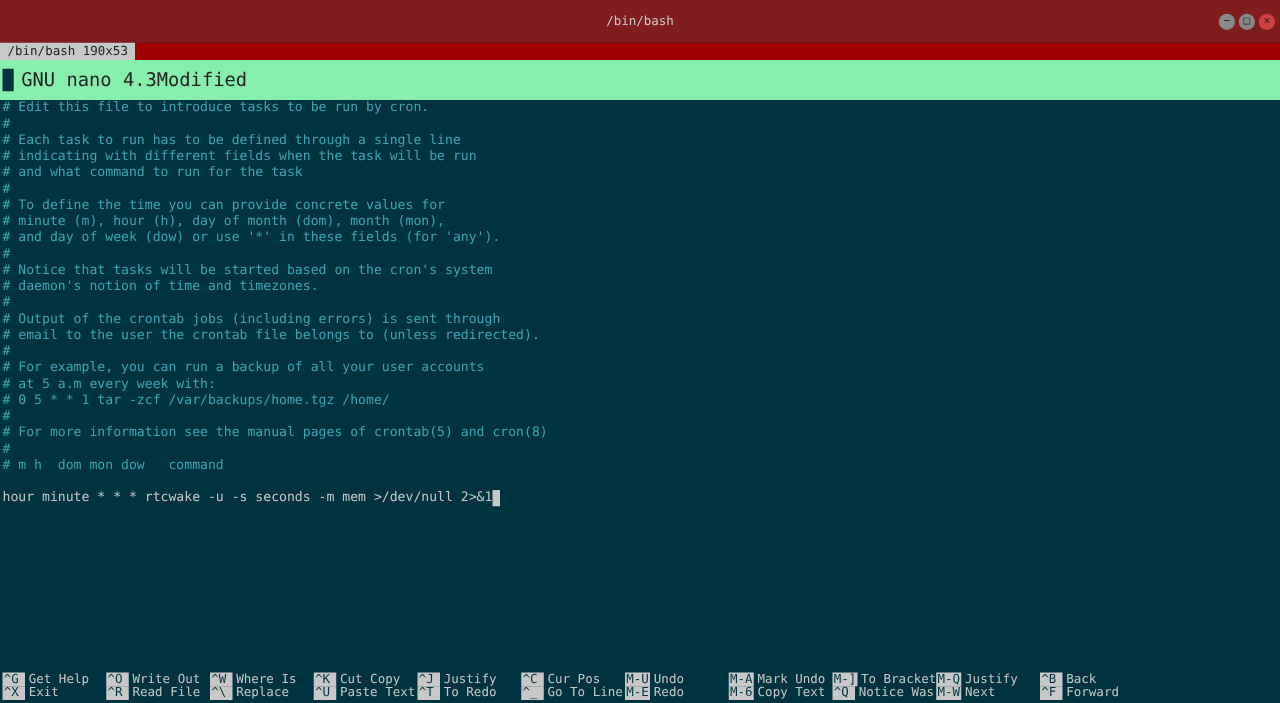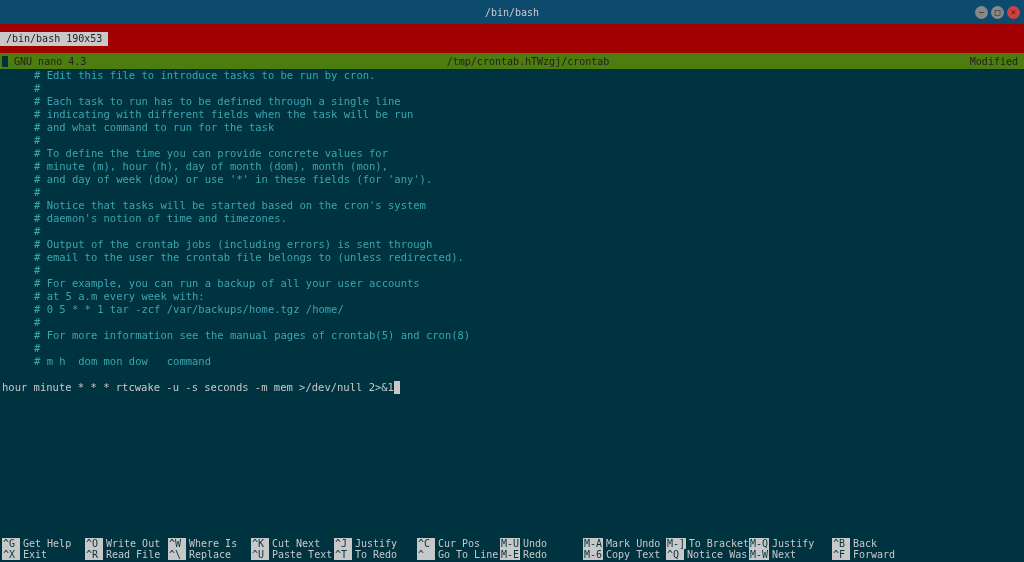--- a/index.html
+++ b/index.html
@@ -10,22 +10,22 @@
     body {
       width: 1024px;
       height: 562px;
       background: #003340;
       font-family: 'DejaVu Sans Mono', 'Courier New', monospace;
       font-size: 10.5px;
       overflow: hidden;
       position: relative;
     }
     .titlebar {
-      background: #0c4a6e;
-      height: 24px;
+      background: #7f1d1d;
+      height: 34px;
       display: flex;
       align-items: center;
       justify-content: center;
       color: #ccc;
       font-size: 10px;
       position: relative;
     }
     .titlebar-buttons {
       position: absolute;
       right: 4px;
@@ -41,62 +41,61 @@
       align-items: center;
       justify-content: center;
       font-size: 9px;
       color: #222;
     }
     .win-min { background: #888; }
     .win-max { background: #888; }
     .win-close { background: #d04040; }
     .tab-strip {
       background: #a00000;
-      height: 29px;
+      height: 14px;
       display: flex;
       align-items: center;
     }
     .tab {
       background: #c8c8c8;
       color: #222;
       font-size: 10px;
       padding: 0 6px;
       height: 14px;
       display: flex;
       align-items: center;
     }
     .nano-header {
-      background: #4d7c0f;
+      background: #86efac;
       color: #222;
-      height: 16px;
+      height: 32px;
       display: flex;
       align-items: center;
       padding: 0 2px;
-      font-size: 10px;
+      font-size: 15px;
     }
     .nano-header-left {
       display: flex;
       gap: 6px;
     }
     .nano-header-center {
       flex: 1;
       text-align: center;
     }
     .nano-header-right {
       padding-right: 4px;
     }
     .editor-area {
       padding: 0 2px;
       line-height: 13px;
       white-space: pre;
       color: #3aa5b0;
     }
     .comment-line {
       color: #3aa5b0;
-      margin-left: 32px;
     }
     .content-line {
       color: #c8c8c8;
     }
     .cursor {
       background: #c8c8c8;
       color: #003340;
       display: inline-block;
       width: 6px;
     }
@@ -148,21 +147,20 @@
   <div class="tab">
     <span>/bin/bash 190x53</span>
   </div>
 </div>
 
 <div class="nano-header">
   <div class="nano-header-left">
     <span style="background:#003340;color:#003340;">&nbsp;</span>
     <span>GNU nano 4.3</span>
   </div>
-  <div class="nano-header-center">/tmp/crontab.hTWzgj/crontab</div>
   <div class="nano-header-right">Modified</div>
 </div>
 
 <div class="editor-area" id="editor-area"><div class="comment-line"># Edit this file to introduce tasks to be run by cron.</div><div class="comment-line">#</div><div class="comment-line"># Each task to run has to be defined through a single line</div><div class="comment-line"># indicating with different fields when the task will be run</div><div class="comment-line"># and what command to run for the task</div><div class="comment-line">#</div><div class="comment-line"># To define the time you can provide concrete values for</div><div class="comment-line"># minute (m), hour (h), day of month (dom), month (mon),</div><div class="comment-line"># and day of week (dow) or use '*' in these fields (for 'any').</div><div class="comment-line">#</div><div class="comment-line"># Notice that tasks will be started based on the cron's system</div><div class="comment-line"># daemon's notion of time and timezones.</div><div class="comment-line">#</div><div class="comment-line"># Output of the crontab jobs (including errors) is sent through</div><div class="comment-line"># email to the user the crontab file belongs to (unless redirected).</div><div class="comment-line">#</div><div class="comment-line"># For example, you can run a backup of all your user accounts</div><div class="comment-line"># at 5 a.m every week with:</div><div class="comment-line"># 0 5 * * 1 tar -zcf /var/backups/home.tgz /home/</div><div class="comment-line">#</div><div class="comment-line"># For more information see the manual pages of crontab(5) and cron(8)</div><div class="comment-line">#</div><div class="comment-line"># m h  dom mon dow   command</div><div class="content-line">&nbsp;</div><div class="content-line">hour minute * * * rtcwake -u -s seconds -m mem &gt;/dev/null 2&gt;&amp;1<span class="cursor">&nbsp;</span></div></div>
 
 <div class="shortcut-bar">
   <div class="shortcut-row" id="shortcut-row-1">
       <div class="shortcut">
         <span class="key">^G</span>
         <span class="shortcut-label">Get Help</span>
@@ -170,21 +168,21 @@
       <div class="shortcut">
         <span class="key">^O</span>
         <span class="shortcut-label">Write Out</span>
       </div>
       <div class="shortcut">
         <span class="key">^W</span>
         <span class="shortcut-label">Where Is</span>
       </div>
       <div class="shortcut">
         <span class="key">^K</span>
-        <span class="shortcut-label">Cut Next</span>
+        <span class="shortcut-label">Cut Copy</span>
       </div>
       <div class="shortcut">
         <span class="key">^J</span>
         <span class="shortcut-label">Justify</span>
       </div>
       <div class="shortcut">
         <span class="key">^C</span>
         <span class="shortcut-label">Cur Pos</span>
       </div>
       <div class="shortcut">

